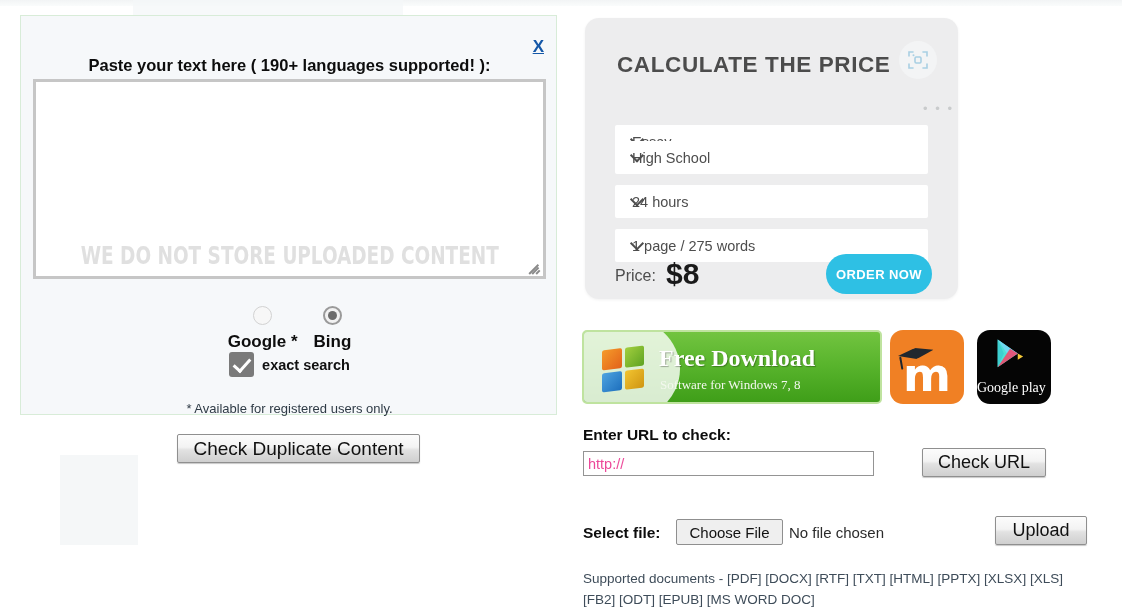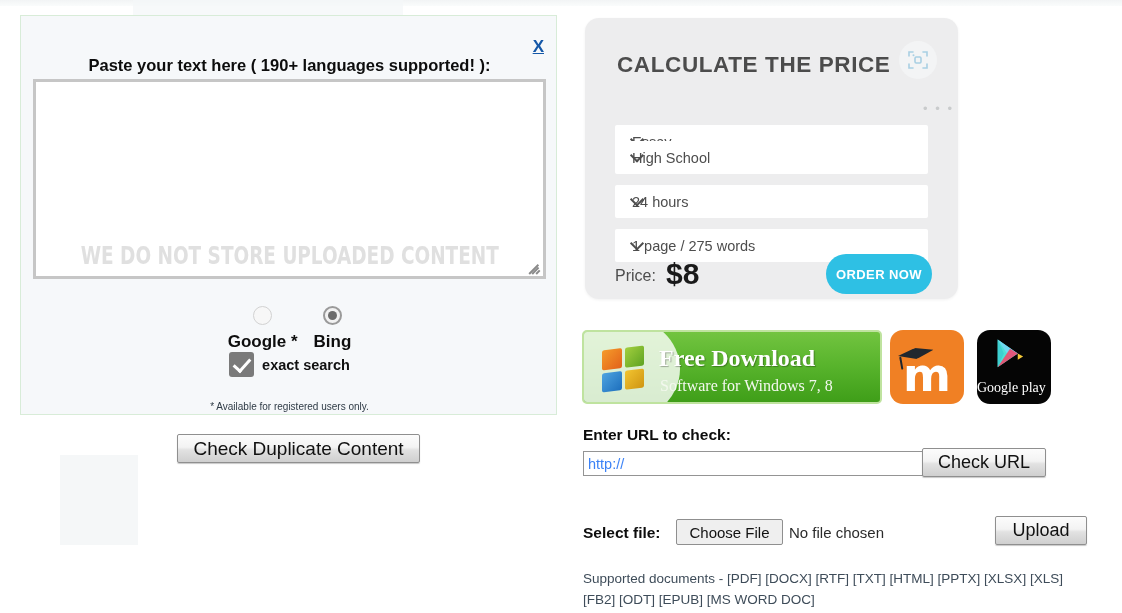--- a/index.html
+++ b/index.html
@@ -166,21 +166,21 @@
     border-width: 0 3.5px 3.5px 0;
     transform: rotate(42deg);
   }
   .check-label { font-size: 14.5px; font-weight: bold; color: #111; }
 
   .note {
     position: absolute;
     left: 0; top: 385px;
     width: 537px;
     text-align: center;
-    font-size: 10px;
+    font-size: 13px;
     color: #2f3b46;
   }
 
   
   .btn3d {
     background: linear-gradient(to bottom, #fcfcfc 0%, #f3f3f3 45%, #e2e2e2 55%, #cfcfcf 100%);
     border: 1px solid #8f8f8f;
     border-radius: 2px;
     color: #111;
     cursor: pointer;
@@ -333,21 +333,21 @@
     font-family: "Liberation Serif", serif;
     font-size: 24px;
     font-weight: bold;
     color: #ffffff;
     text-shadow: 1px 1px 1px rgba(0,0,0,.30);
   }
   .banner-green .t2 {
     position: absolute;
     left: 76px; top: 45px;
     font-family: "Liberation Serif", serif;
-    font-size: 16px;
+    font-size: 13px;
     color: #f3f8ee;
   }
 
   .banner-moodle {
     position: absolute;
     left: 890px; top: 330px;
     width: 74px; height: 74px;
     background: #f08024;
     border-radius: 13px;
     overflow: hidden;
@@ -406,26 +406,26 @@
   .url-title {
     position: absolute;
     left: 583px; top: 426px;
     font-size: 15.5px;
     font-weight: bold;
     color: #0d0d0d;
   }
   .url-input {
     position: absolute;
     left: 583px; top: 451px;
-    width: 357px; height: 25px;
+    width: 291px; height: 25px;
     background: #ffffff;
     border: 1px solid #949494;
     font-family: "Liberation Sans", sans-serif;
     font-size: 14.5px;
-    color: #3b82f6;
+    color: #ec4899;
     padding: 4px 4px;
   }
   .check-url-btn {
     position: absolute;
     left: 922px; top: 448px;
     width: 124px; height: 29px;
     font-size: 18px;
   }
 
   .select-file-label {

